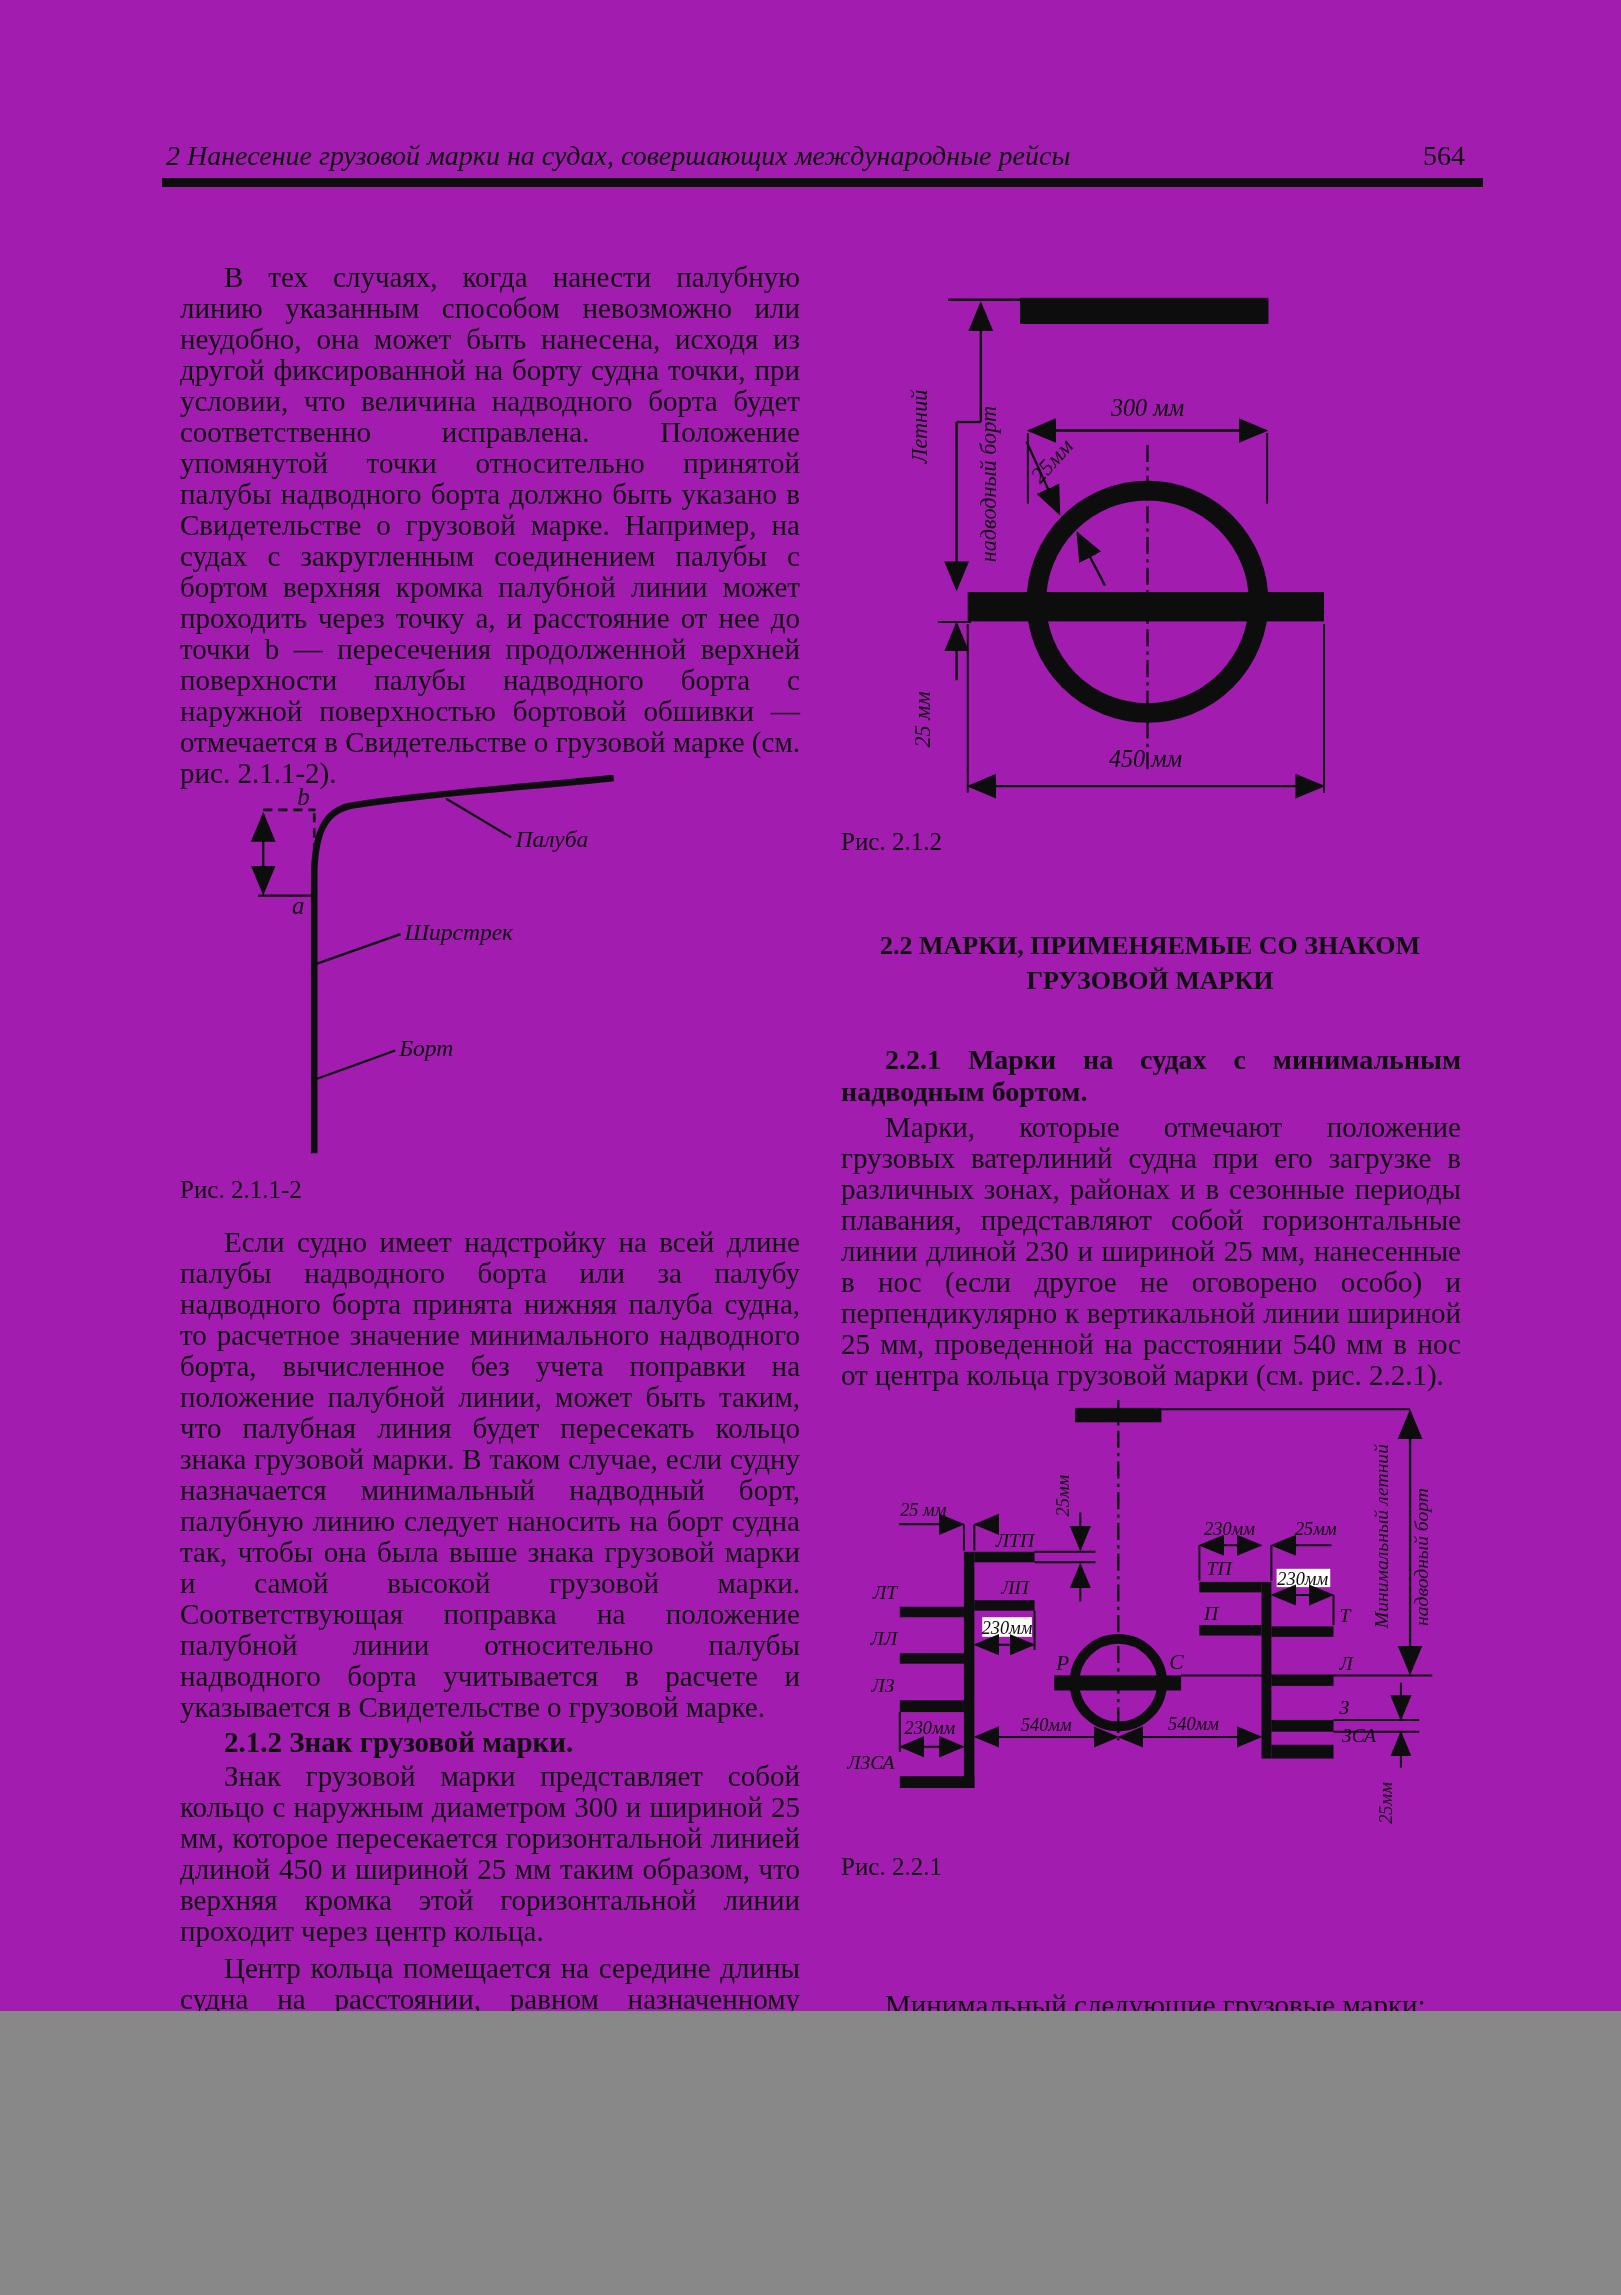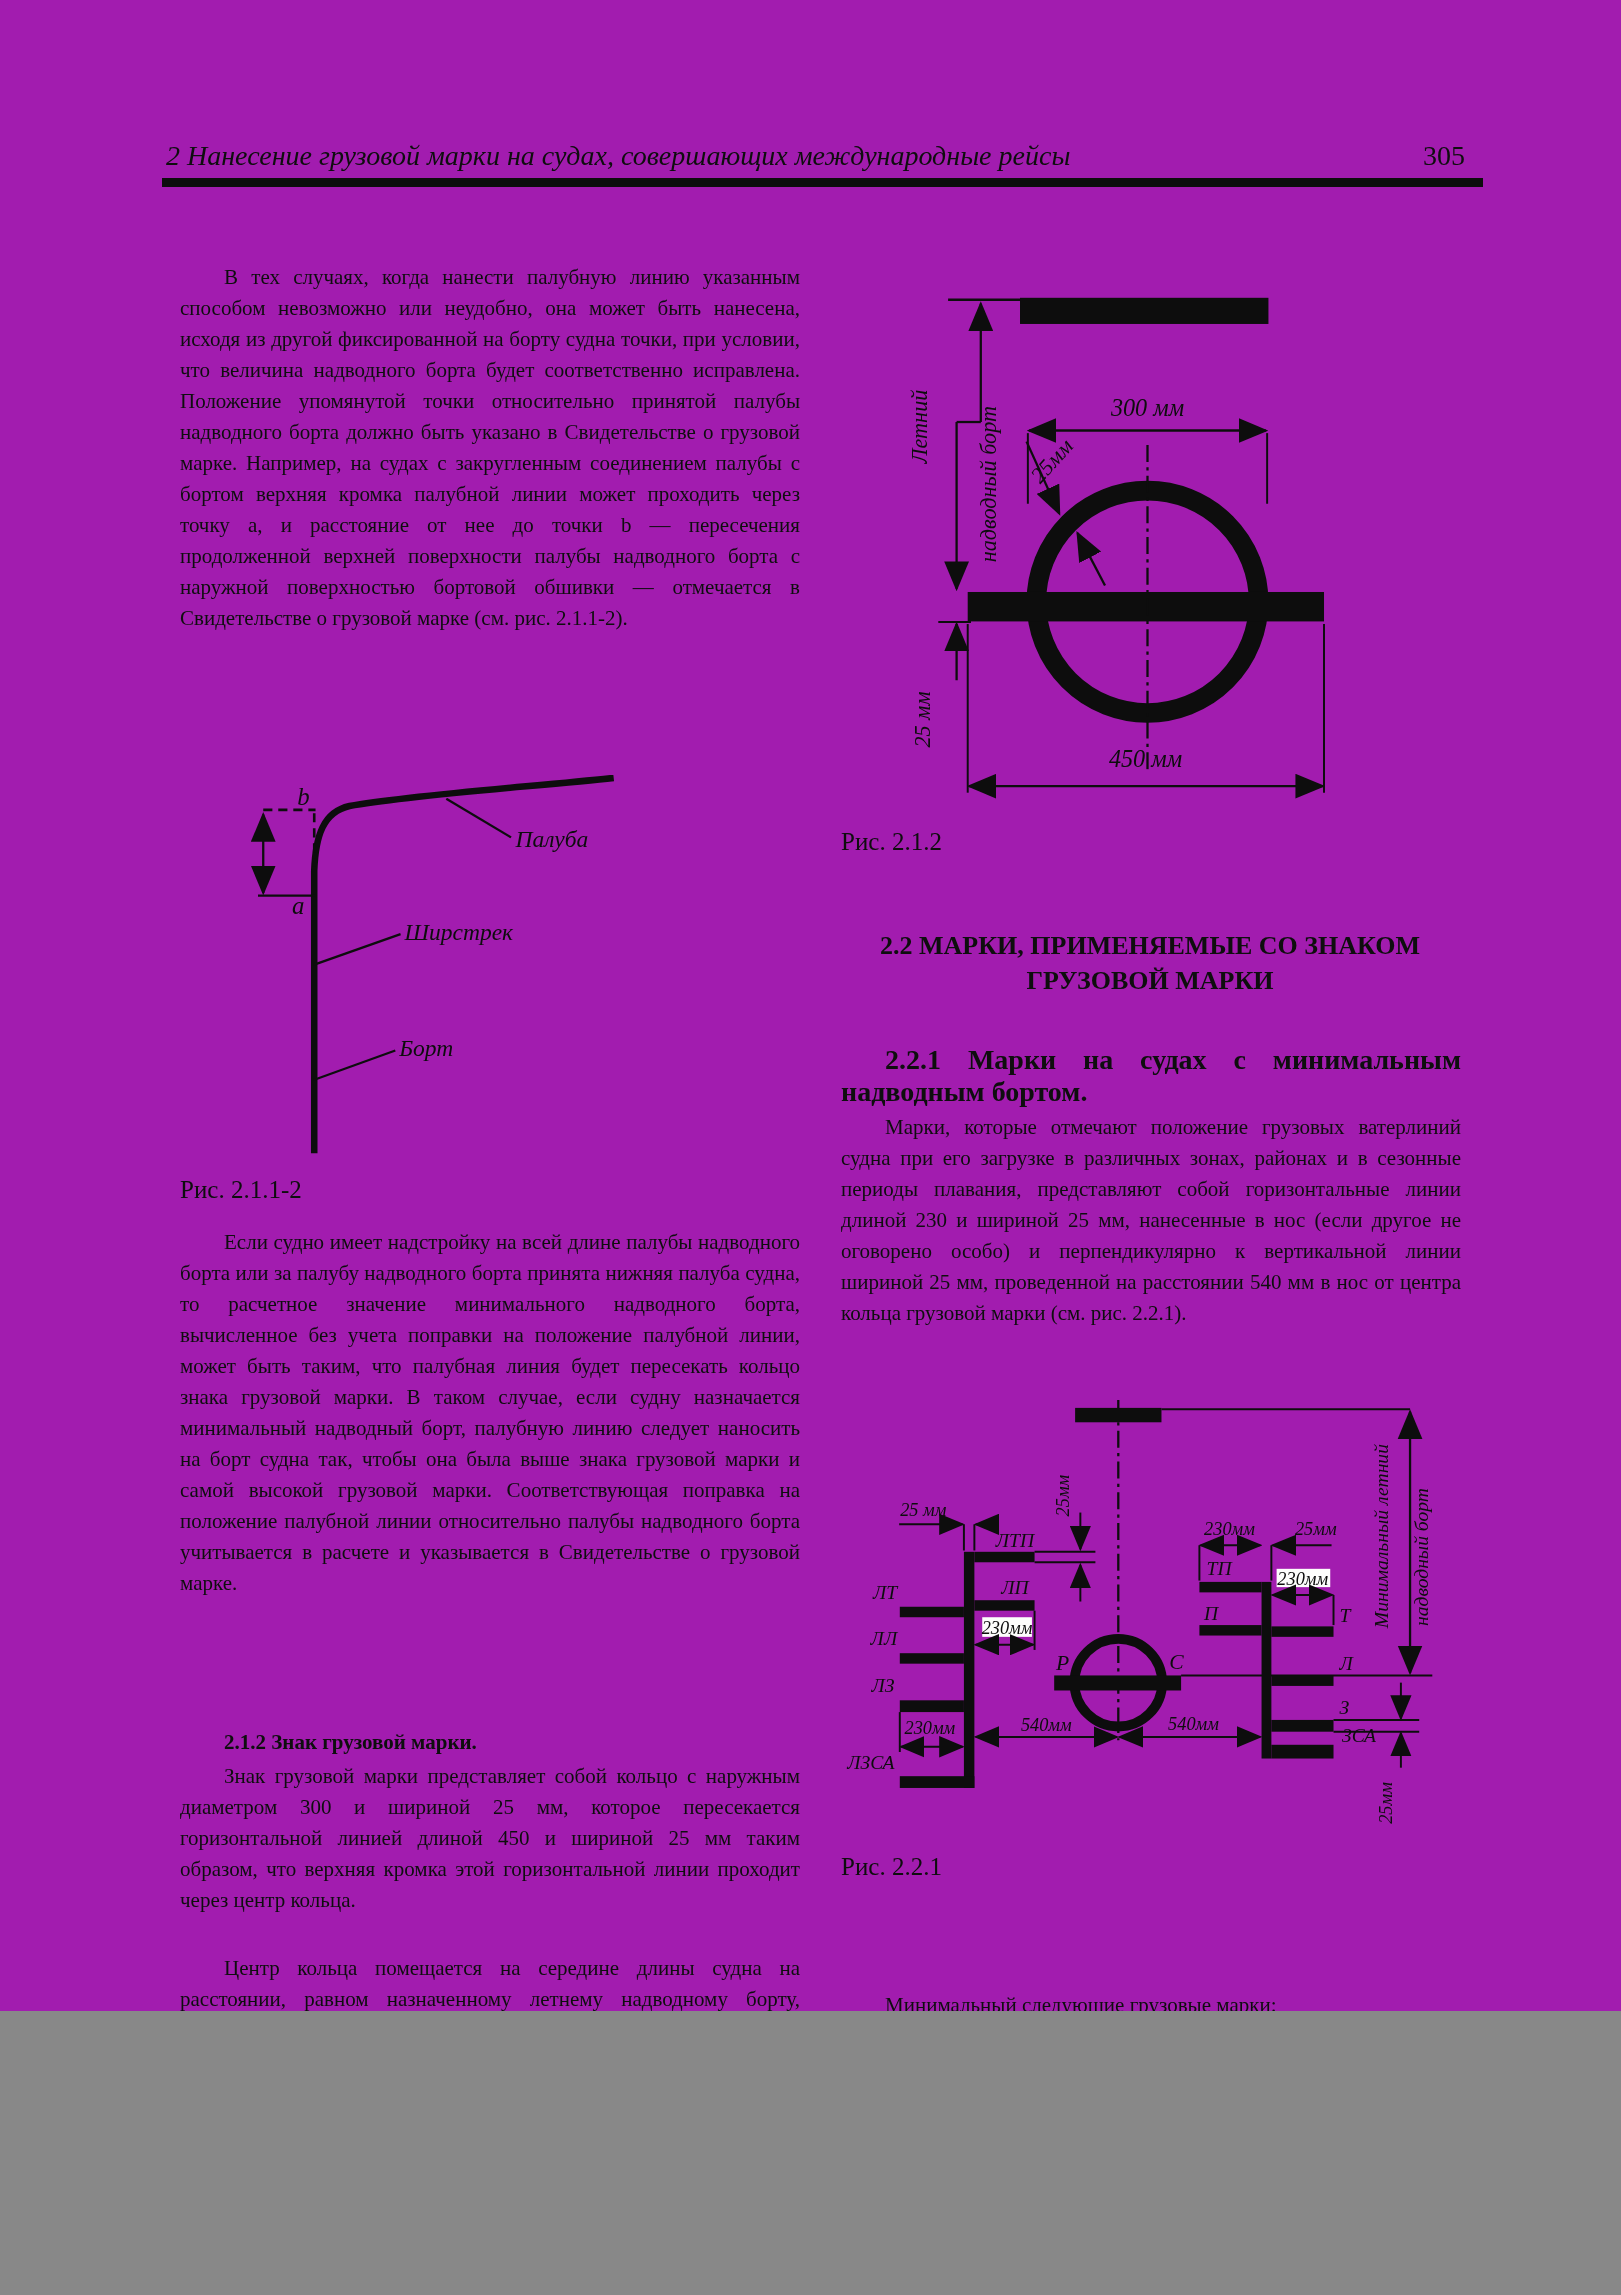--- a/index.html
+++ b/index.html
@@ -10,21 +10,21 @@
     overflow:hidden;
   }
   .hdr-title {
     position:absolute; left:166px; top:140px;
     font-style:italic; font-size:28px; white-space:nowrap;
   }
   .hdr-page { position:absolute; left:1423px; top:140px; font-size:28px; }
   .hdr-rule { position:absolute; left:162px; top:178px; width:1321px; height:9.2px; background:#0d0d0d; }
 
   .para {
-    position:absolute; text-align:justify; font-size:21px; line-height:31px;
+    position:absolute; text-align:justify; font-size:29px; line-height:31px;
     text-indent:44px; margin:0;
   }
   .rc { line-height:32px; }
   .h-bold { font-weight:bold; }
   .caption { position:absolute; text-align:left; font-size:25px; margin:0; }
   .sec-head {
     position:absolute; text-align:center; font-weight:bold;
     font-size:26px; line-height:35px; margin:0;
   }
   svg { position:absolute; }
@@ -33,21 +33,21 @@
   .bar { fill:#0d0d0d; stroke:none; }
   .wbox { fill:#fdfdfc; stroke:none; }
   .artifact { position:absolute; left:60px; top:2287px; width:1562px; height:7.2px; background:#15151f; }
 </style>
 </head>
 <body>
 
 <div class="page">
 
   <div class="hdr-title">2 Нанесение грузовой марки на судах, совершающих международные рейсы</div>
-  <div class="hdr-page">305</div>
+  <div class="hdr-page">564</div>
   <div class="hdr-rule"></div>
 
   <p class="para" style="left:180px; top:262px; width:620px;">В тех случаях, когда нанести палубную линию указанным способом невозможно или неудобно, она может быть нанесена, исходя из другой фиксированной на борту судна точки, при условии, что величина надводного борта будет соответственно исправлена. Положение упомянутой точки относительно принятой палубы надводного борта должно быть указано в Свидетельстве о грузовой марке. Например, на судах с закругленным соединением палубы с бортом верхняя кромка палубной линии может проходить через точку a, и расстояние от нее до точки b — пересечения продолженной верхней поверхности палубы надводного борта с наружной поверхностью бортовой обшивки — отмечается в Свидетельстве о грузовой марке (см. рис. 2.1.1-2).</p>
 
   <svg style="left:190px; top:775px;" width="595" height="419" viewBox="0 0 910 640">
     <defs>
       <marker id="a1" viewBox="0 0 12 10" refX="11" refY="5" markerWidth="13" markerHeight="11" orient="auto-start-reverse">
         <path d="M0,0 L12,5 L0,10 z" fill="#0d0d0d"></path>
       </marker>
     </defs>

